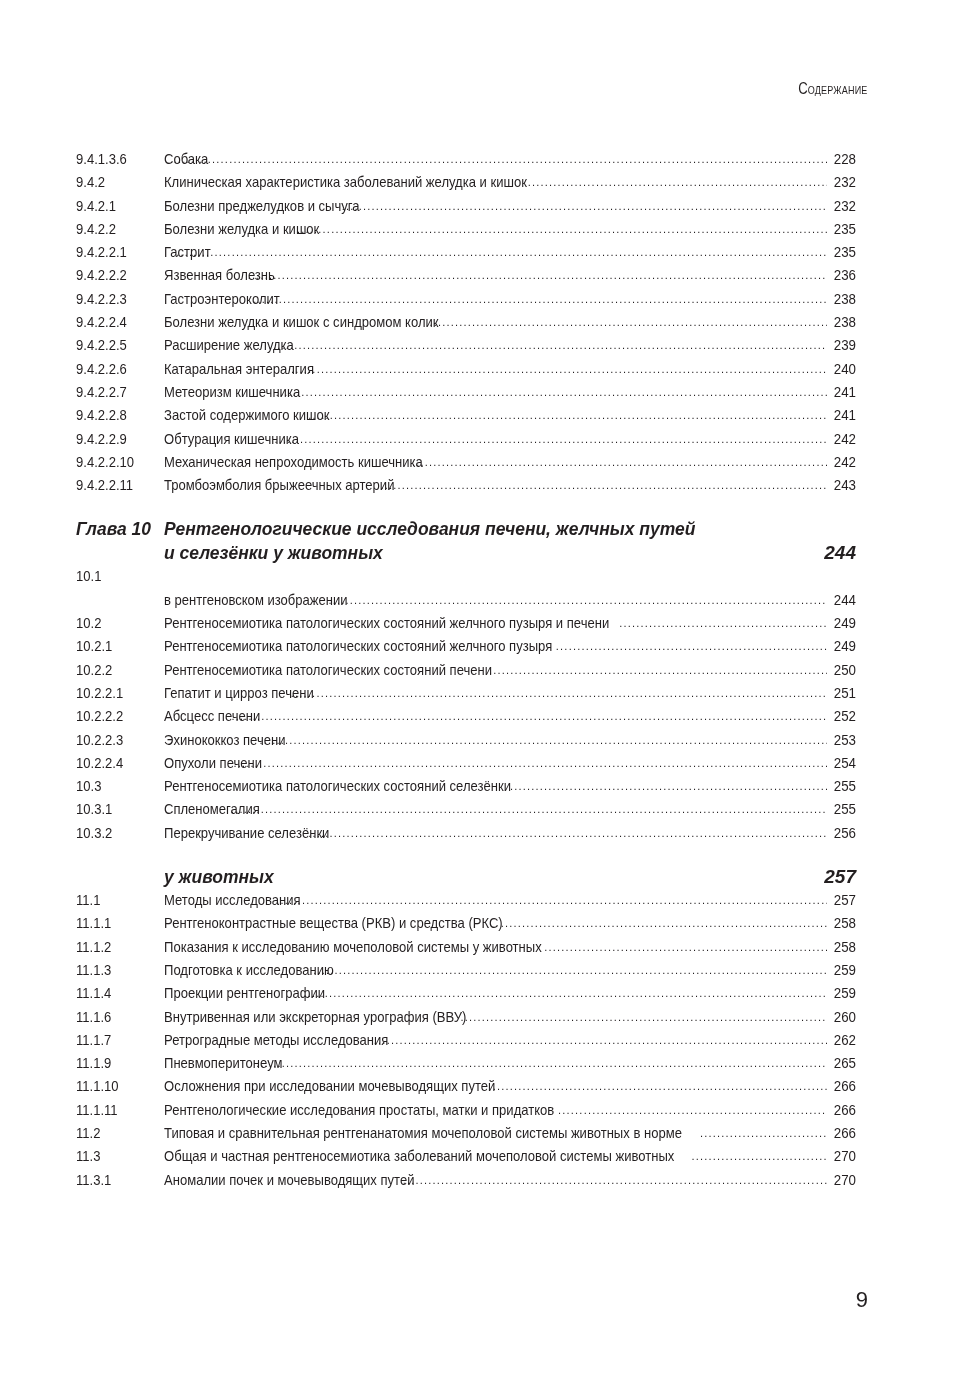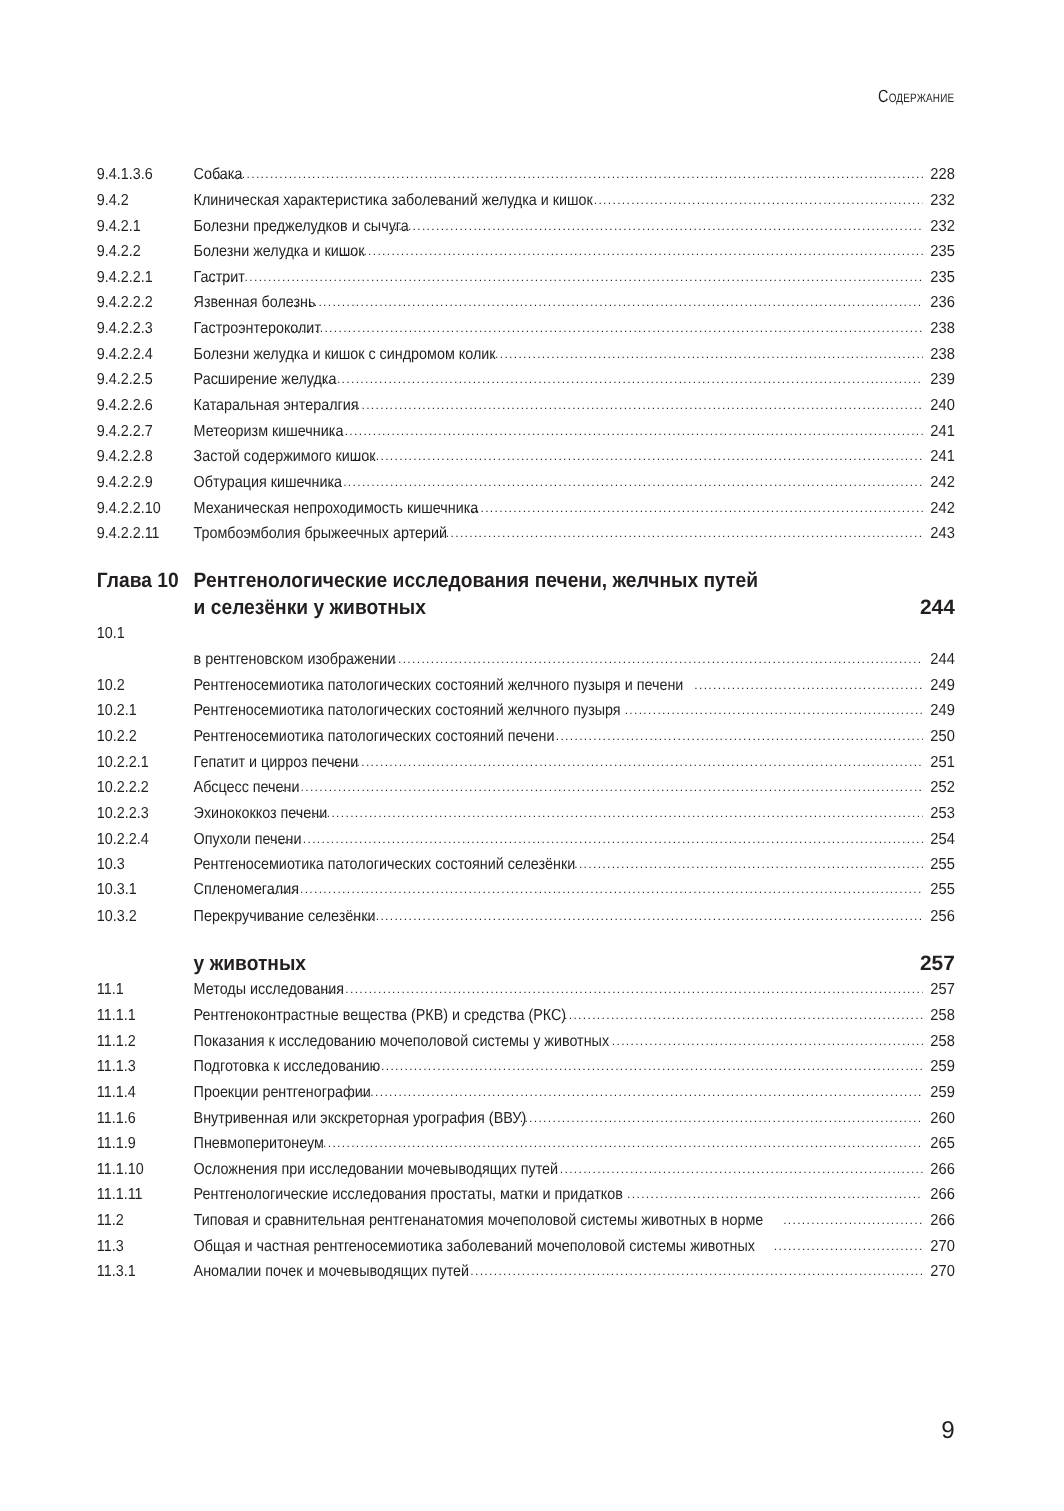--- a/index.html
+++ b/index.html
@@ -8,21 +8,21 @@
     font-family: "Liberation Sans", "DejaVu Sans", sans-serif;
     color: #231f20;
   }
   .running-head {
     position: absolute; top: 80px; right: 99px;
     font-size: 16px; letter-spacing: 0.2px; color: #231f20;
     transform: scaleX(0.82); transform-origin: right center;
     font-variant: small-caps;
   }
   .toc {
-    position: absolute; left: 88px; top: 148px; width: 780px;
+    position: absolute; left: 76px; top: 148px; width: 780px;
   }
   .row {
     display: flex; align-items: baseline;
     height: 23.3px; font-size: 14.5px; line-height: 23.3px;
   }
   .num { width: 88px; flex: none; white-space: nowrap; transform: scaleX(0.9); transform-origin: left center; }
   .entry { flex: 1; display: flex; align-items: flex-end; min-width: 0; }
   .title {
     white-space: nowrap; flex: none;
     transform: scaleX(0.9); transform-origin: left center;
@@ -32,21 +32,21 @@
     flex: 1; overflow: hidden; white-space: nowrap;
     margin: 0 1px 0 2px; color: #231f20; letter-spacing: 1.2px; font-size: 11px;
   }
   .leader::before { content: "........................................................................................................................................................................................................................................................................"; }
   .page { flex: none; text-align: right; width: 28px; transform: scaleX(0.92); transform-origin: right center; }
   .chapter {
     margin-top: 20px;
     font-weight: bold; font-size: 19px;
   }
   .chapter .ch-line {
-    display: flex; align-items: baseline; height: 24px; line-height: 24px;
+    display: flex; align-items: baseline; height: 24px; line-height: 24px; font-style: italic;
   }
   .chapter .ch-num { width: 88px; flex: none; white-space: nowrap; transform: scaleX(0.92); transform-origin: left center; }
   .chapter .ch-title { flex: 1; white-space: nowrap; transform: scaleX(0.92); transform-origin: left center; }
   .chapter .ch-page { flex: none; text-align: right; }
   .folio {
     position: absolute; top: 1287px; right: 99px; font-size: 22px; color: #231f20;
   }
 </style>
 </head>
 <body>
@@ -335,20 +335,28 @@
       </div>
     <div class="row">
         <span class="num">11.1.6</span>
         <span class="entry">
           <span class="title">Внутривенная или экскреторная урография (ВВУ)</span>
           <span class="leader"></span>
           <span class="page">260</span>
         </span>
       </div>
     <div class="row">
+        <span class="num">11.1.7</span>
+        <span class="entry">
+          <span class="title">Ретроградные методы исследования</span>
+          <span class="leader"></span>
+          <span class="page">262</span>
+        </span>
+      </div>
+    <div class="row">
         <span class="num">11.1.9</span>
         <span class="entry">
           <span class="title">Пневмоперитонеум</span>
           <span class="leader"></span>
           <span class="page">265</span>
         </span>
       </div>
     <div class="row">
         <span class="num">11.1.10</span>
         <span class="entry">

